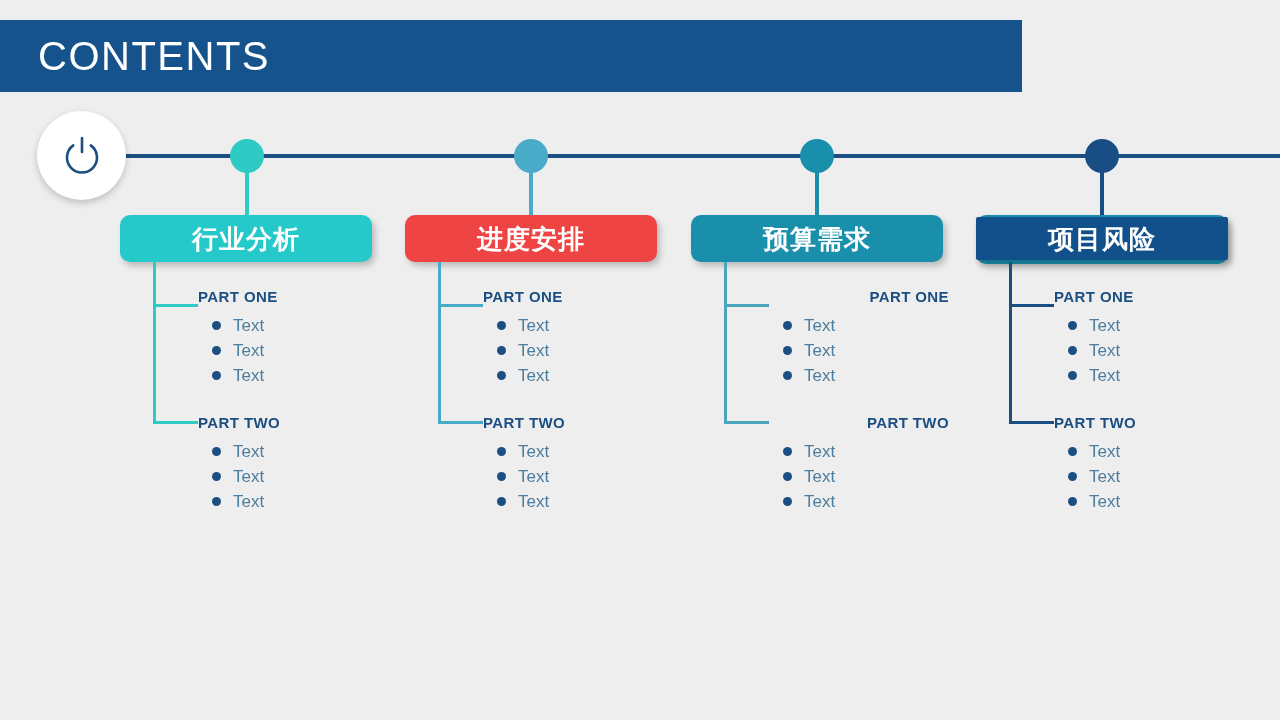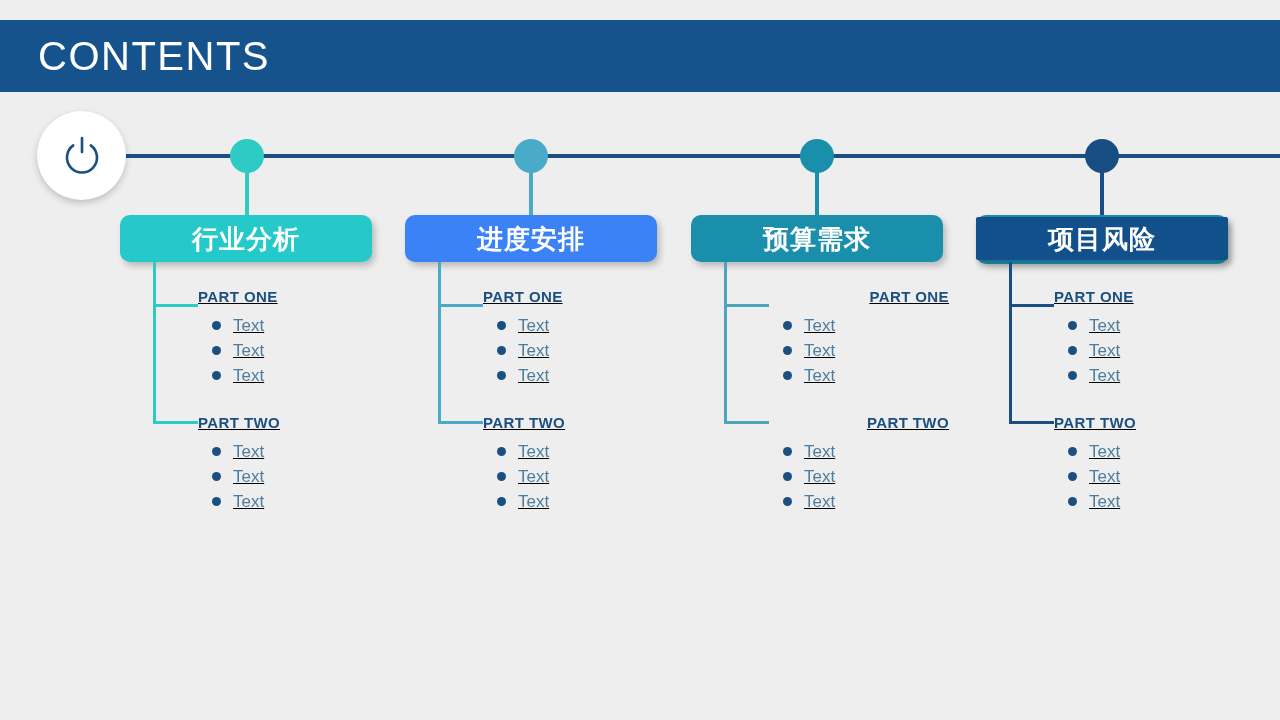--- a/index.html
+++ b/index.html
@@ -8,21 +8,21 @@
     background:#eeeeee;
     font-family:"Liberation Sans", "DejaVu Sans", sans-serif;
     position:relative;
     overflow:hidden;
   }
 
   
   .header-bar{
     position:absolute;
     left:0; top:20px;
-    width:1280px; height:72px;
+    width:1022px; height:72px;
     background:#16528c;
   }
   .header-title{
     position:absolute;
     left:38px; top:50%;
     transform:translateY(-50%);
     color:#ffffff;
     font-size:40px;
     font-weight:400;
     letter-spacing:1.5px;
@@ -113,21 +113,20 @@
     width:45px; height:3px;
   }
   .bracket .hline.one{ top:42px; }
   .bracket .hline.two{ top:159px; }
 
   
   .parts{
     position:absolute;
     left:78px; top:74px;
     width:180px;
-    text-decoration:underline;
   }
   .part-heading{
     color:#1b4f82;
     font-size:15px;
     font-weight:bold;
     letter-spacing:0.4px;
     line-height:1;
     white-space:nowrap;
   }
   .part-two-block{ margin-top:27px; }
@@ -218,21 +217,21 @@
         <li class="bullet-item">
           <span class="bullet-dot" style="background: rgb(27, 79, 130);"></span>
           <span class="bullet-text" style="color: rgb(76, 125, 158);">Text</span>
         </li>
       </ul>
     </div>
   </div>
 </div>
 
 <div class="column" style="left:405px;">
-  <div class="card" style="background: #3b82f6;">
+  <div class="card" style="background: #ef4444;">
     <span class="card-title" style="color: rgb(255, 255, 255);">进度安排</span>
   </div>
   <div class="bracket">
     <div class="vline" style="background: rgb(74, 171, 200);"></div>
     <div class="hline one" style="background: rgb(74, 171, 200);"></div>
     <div class="hline two" style="background: rgb(74, 171, 200);"></div>
   </div>
   <div class="parts">
     <div>
       <div class="part-heading" style="color: rgb(27, 79, 130);">PART ONE</div>

